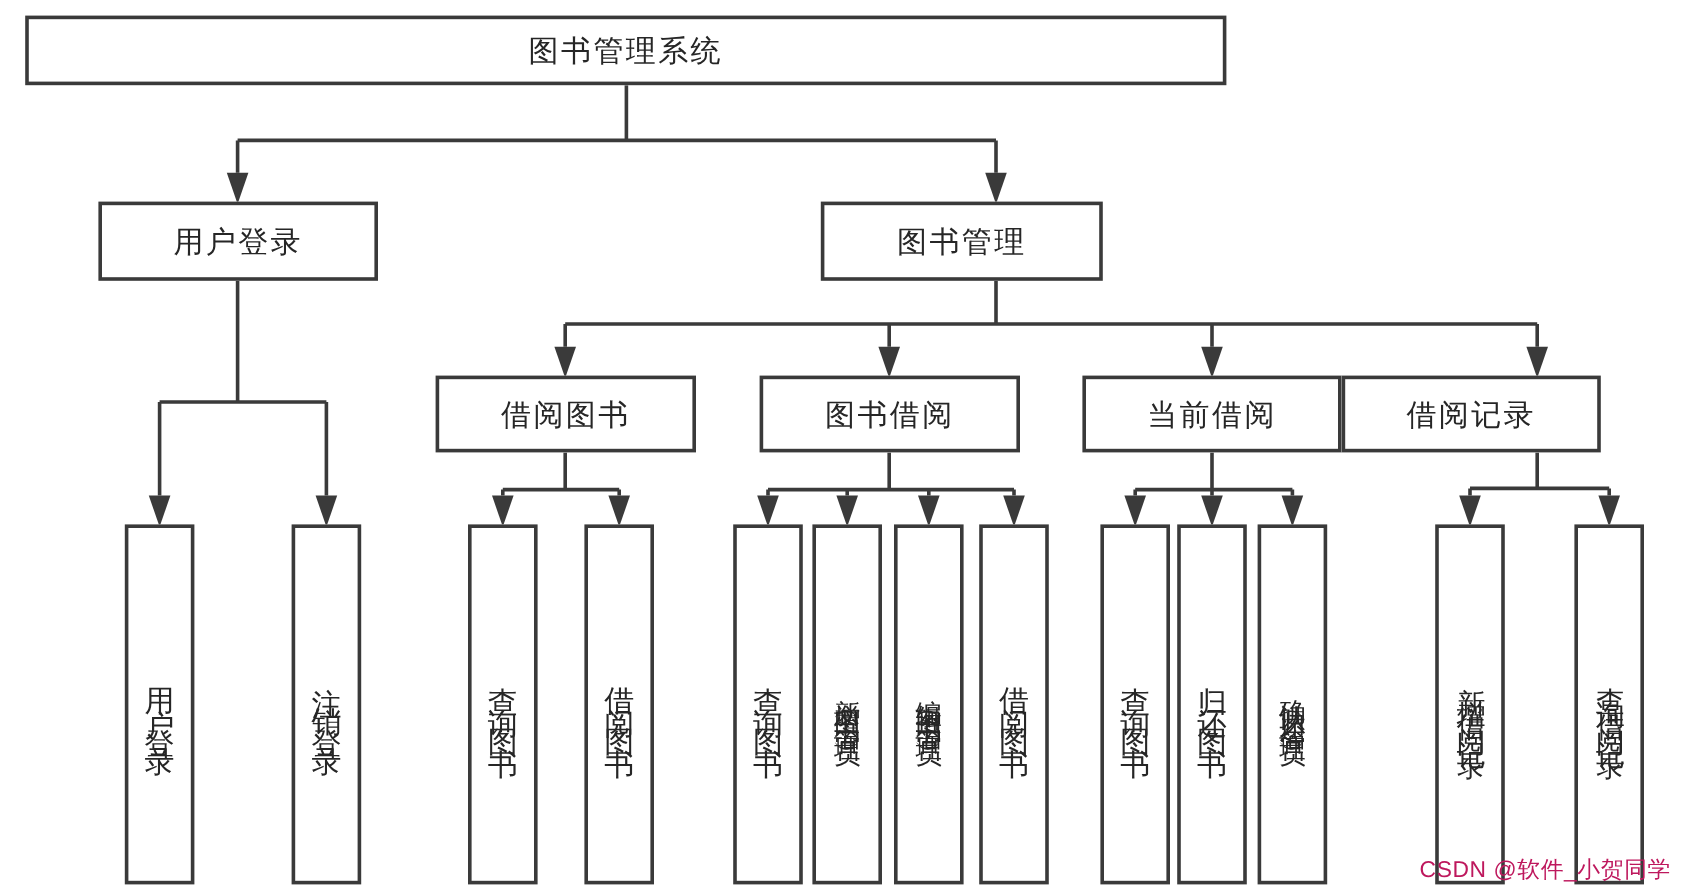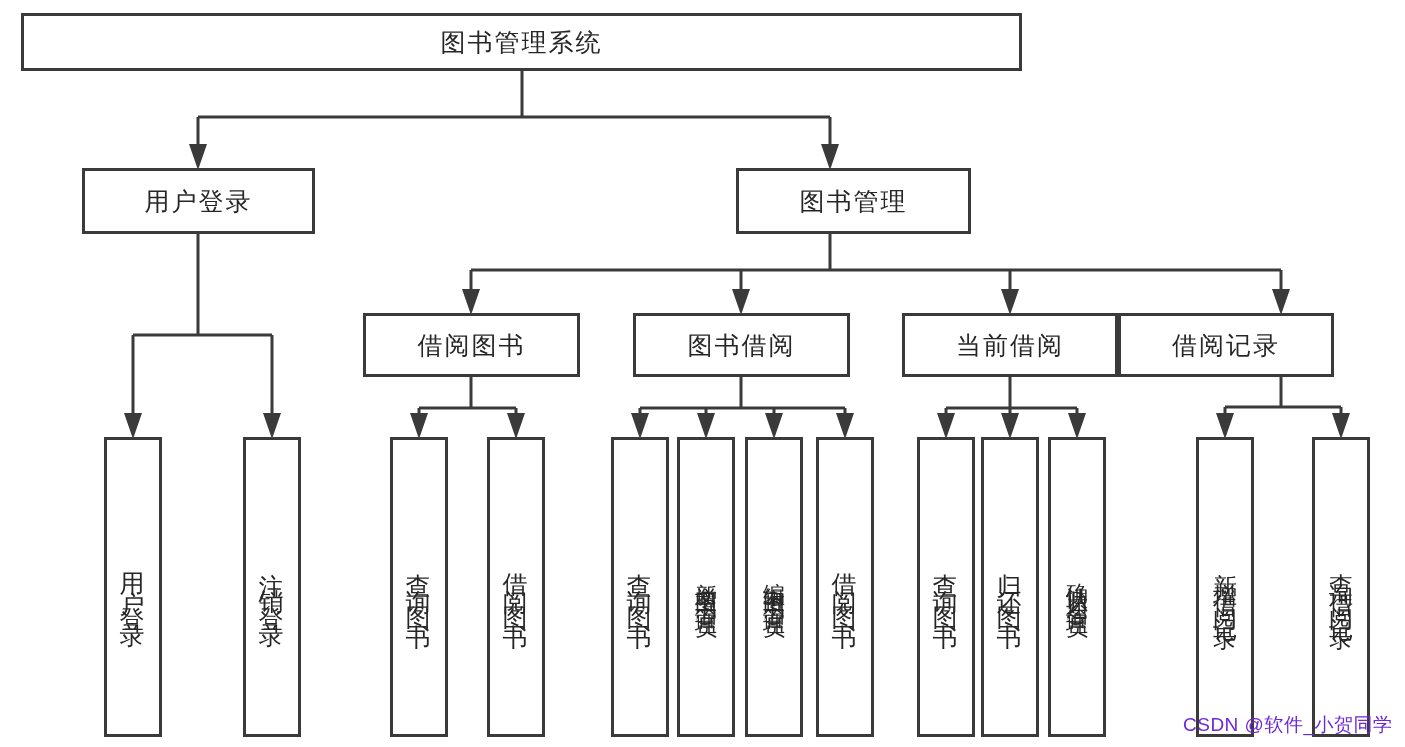--- a/index.html
+++ b/index.html
@@ -47,21 +47,21 @@
   .ls-short  { font-size: 25px; letter-spacing: 17px; }
   .ls-medium { font-size: 24px; letter-spacing: 11px; }
   .ls-long   { font-size: 22px; letter-spacing: 5px;  }
 
   #watermark {
     position: absolute;
     left: 1183px;
     top: 712px;
     font-size: 19px;
     letter-spacing: 0.5px;
-    color: #6d28d9;
+    color: #be185d;
     white-space: nowrap;
     z-index: 5;
   }
 </style>
 </head>
 <body>
 
 <div id="canvas">
 
   <svg id="connector-layer" viewBox="0 0 1405 747" xmlns="http://www.w3.org/2000/svg">
@@ -97,21 +97,21 @@
     </g>
   </svg>
 
   <div class="node" style="left:21px;top:13px;width:1001px;height:58px">
     <span class="hlabel">图书管理系统</span>
   </div>
 
   <div class="node" style="left:82px;top:168px;width:233px;height:66px">
     <span class="hlabel">用户登录</span>
   </div>
-  <div class="node" style="left:736px;top:168px;width:235px;height:66px">
+  <div class="node" style="left:684px;top:168px;width:235px;height:66px">
     <span class="hlabel">图书管理</span>
   </div>
 
   <div class="node" style="left:363px;top:313px;width:217px;height:64px">
     <span class="hlabel">借阅图书</span>
   </div>
   <div class="node" style="left:633px;top:313px;width:217px;height:64px">
     <span class="hlabel">图书借阅</span>
   </div>
   <div class="node" style="left:902px;top:313px;width:216px;height:64px">

